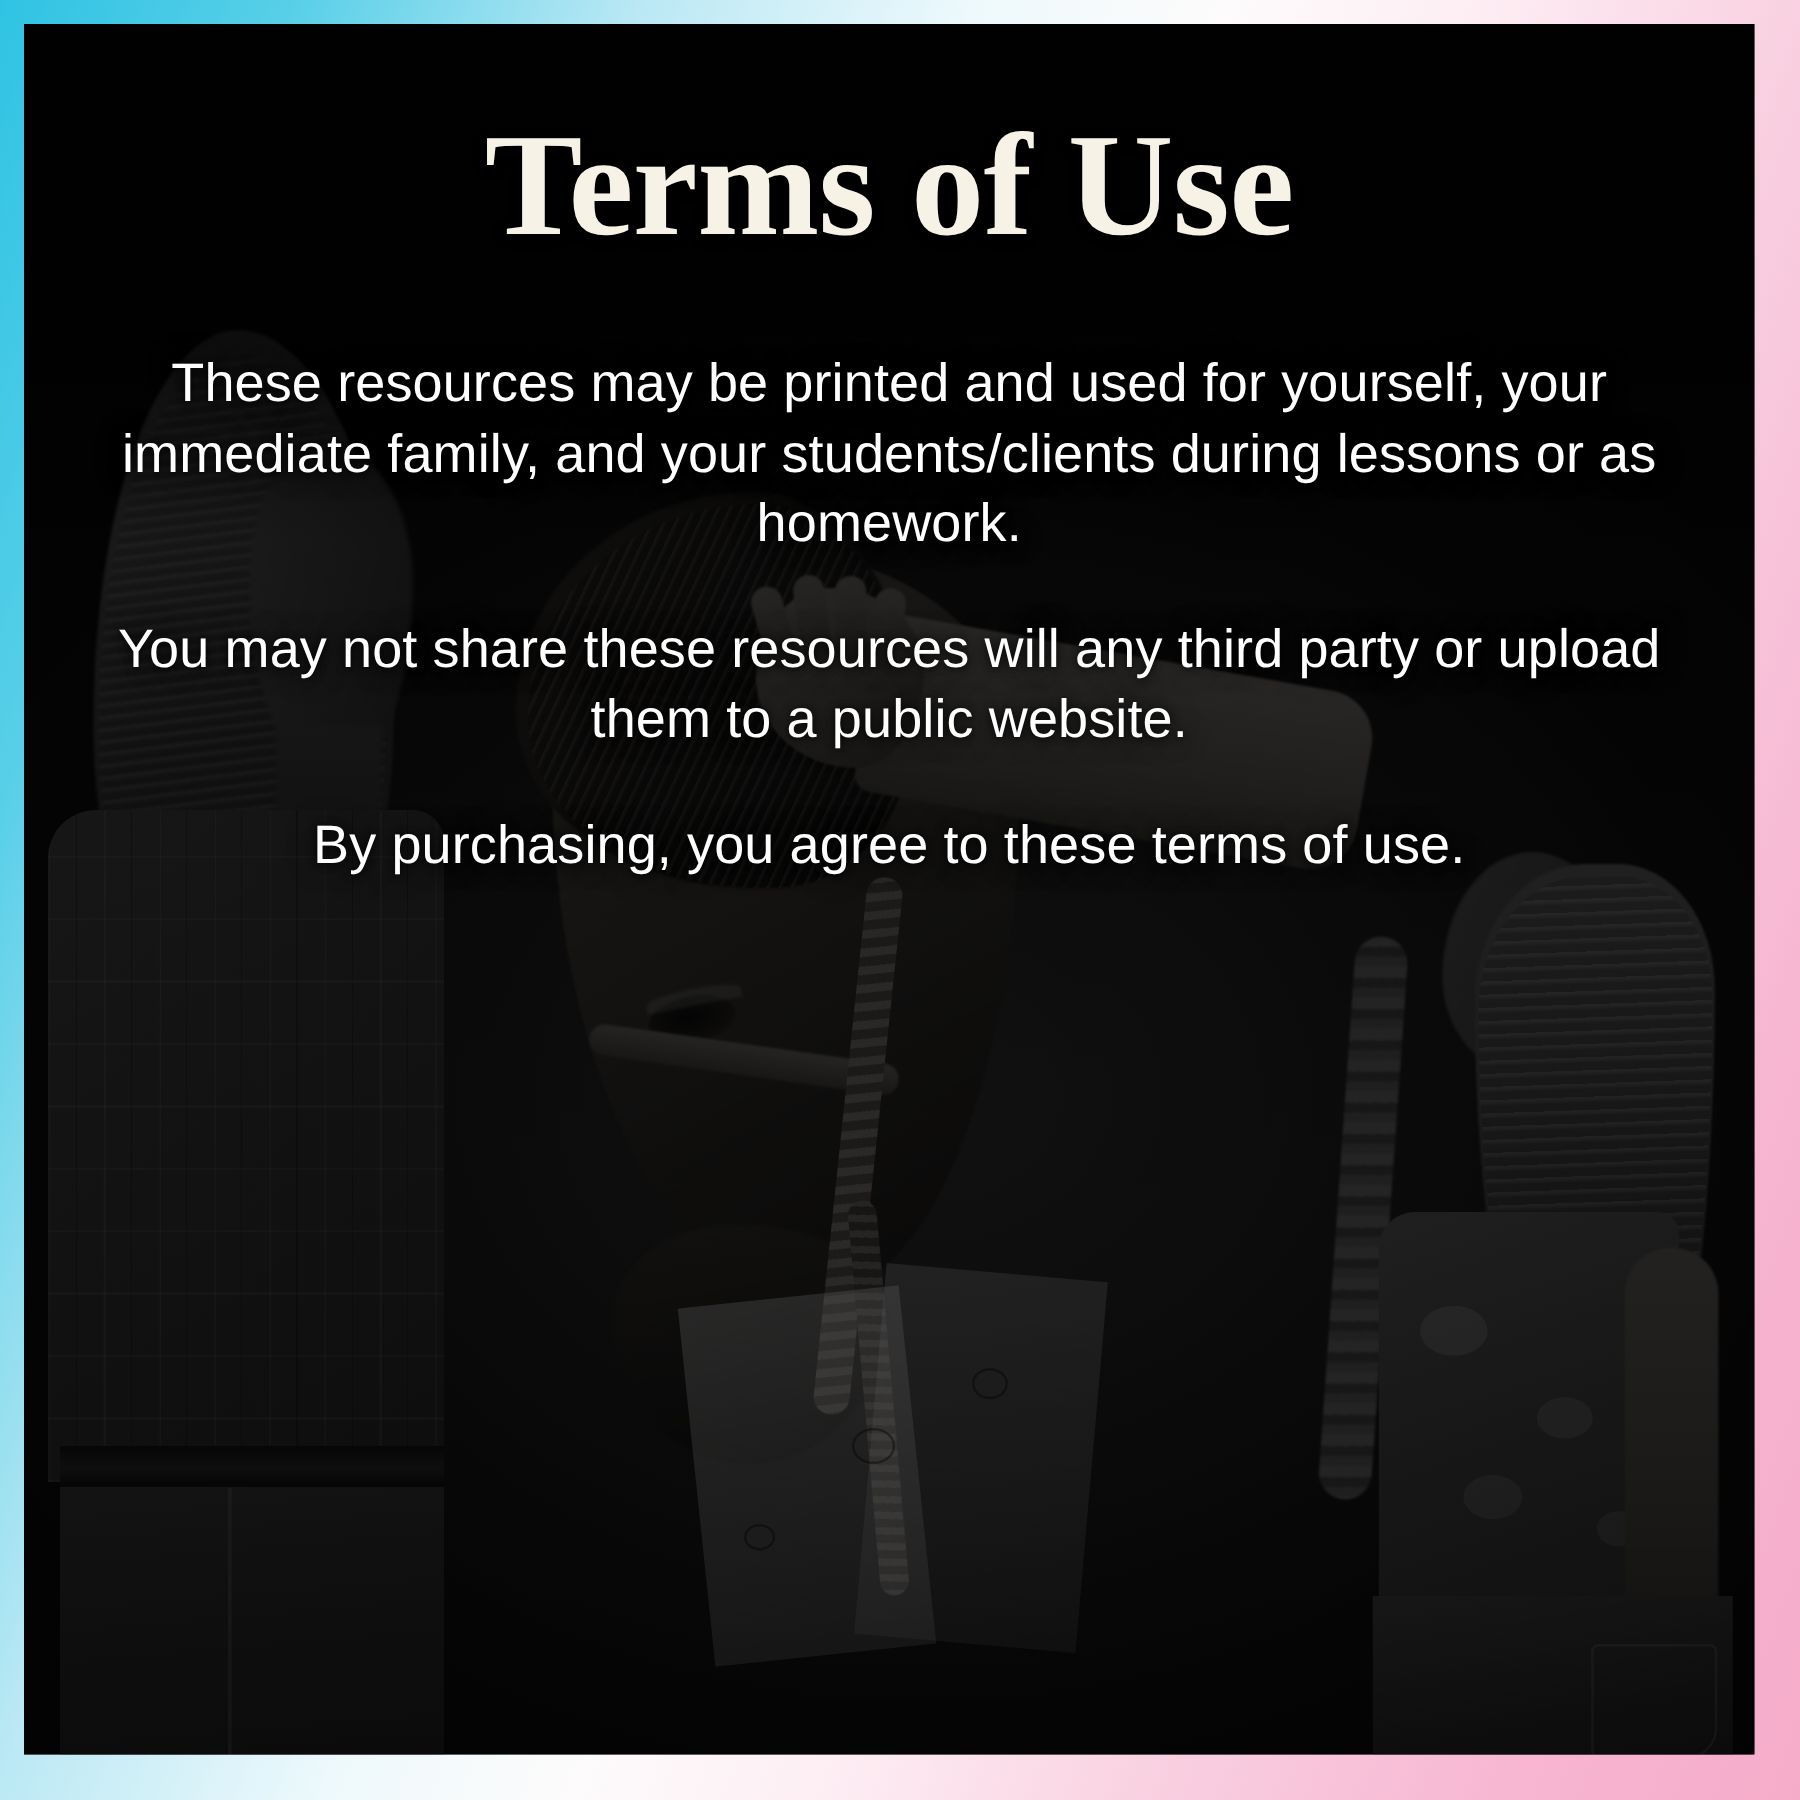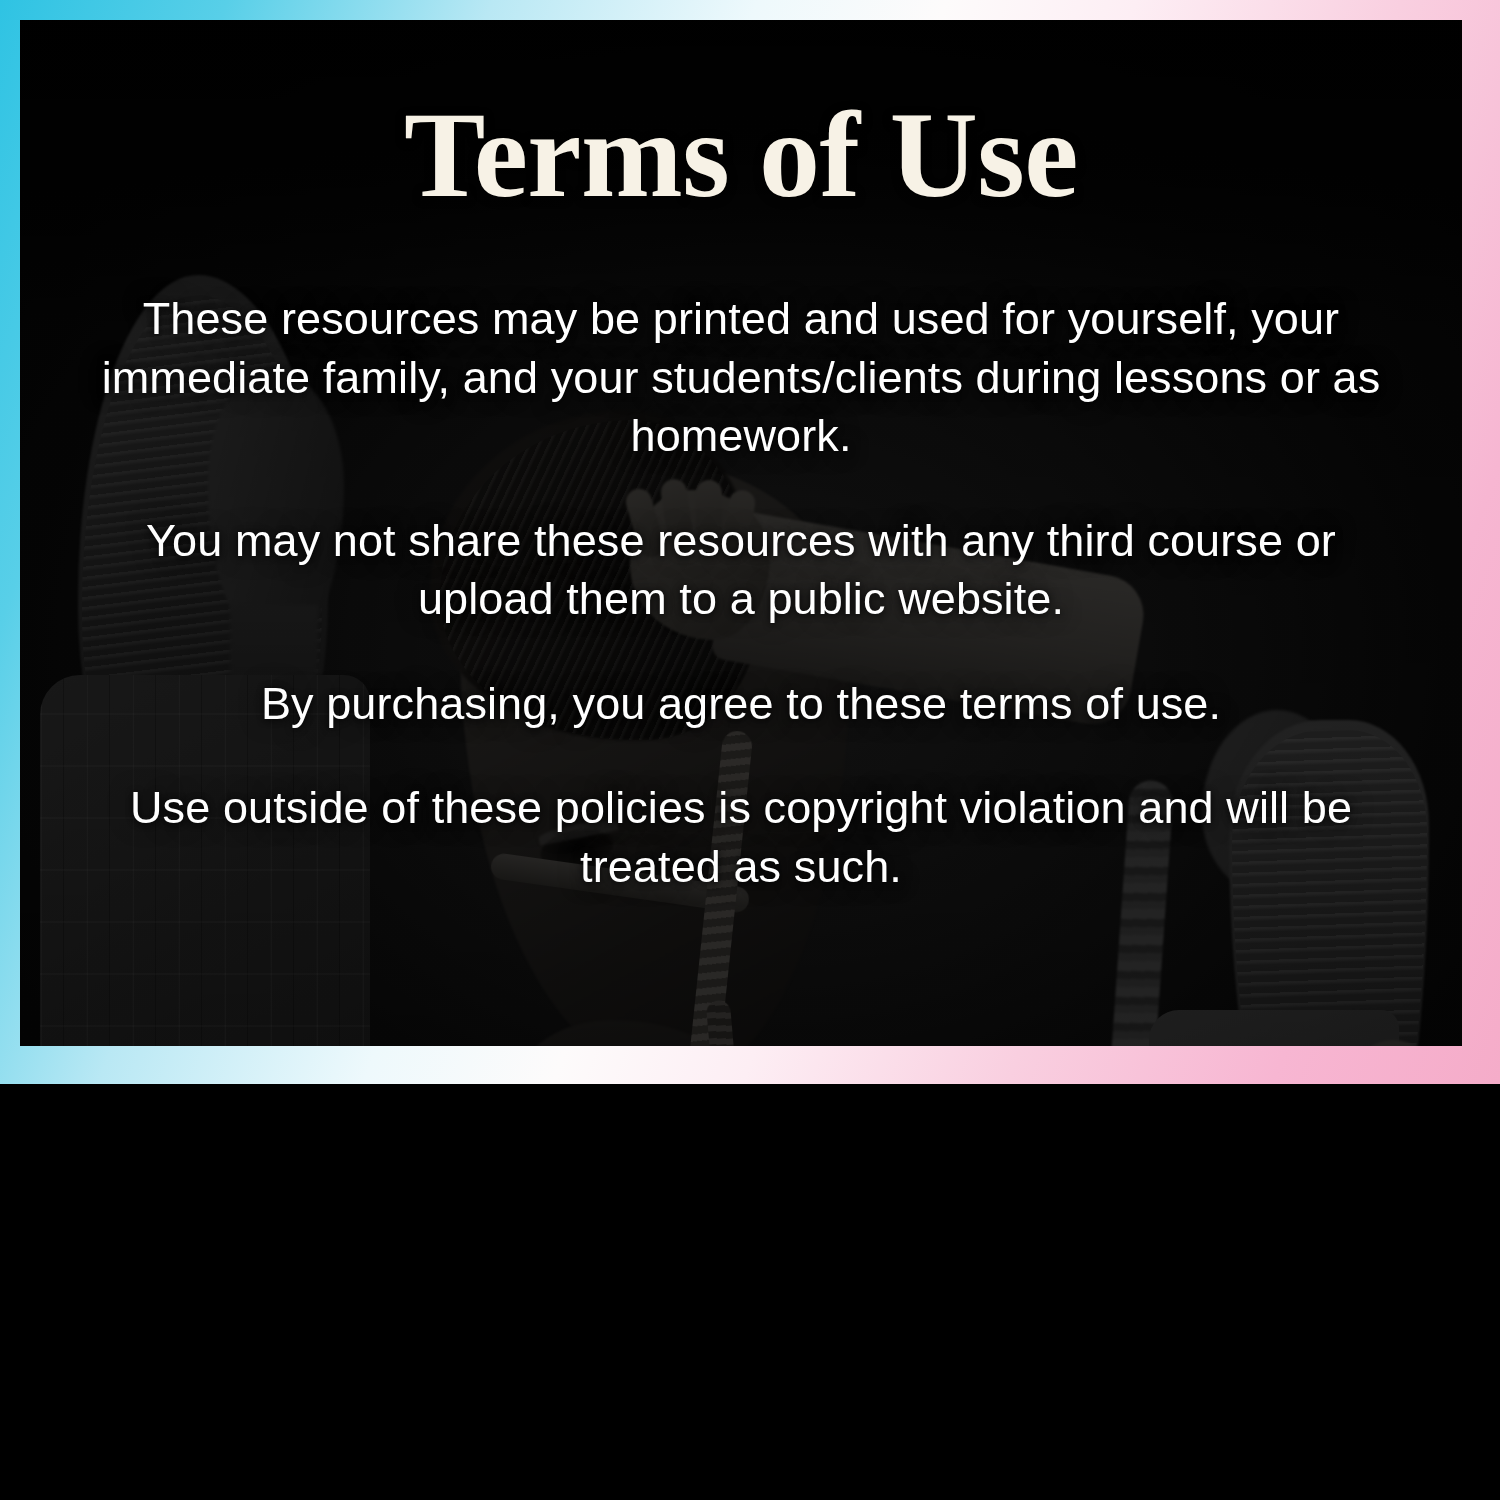--- a/index.html
+++ b/index.html
@@ -8,21 +8,21 @@
     width: 1500px;
     height: 1500px;
     overflow: hidden;
     background: #000;
   }
 
   
   #terms-card {
     position: relative;
     width: 1500px;
-    height: 1084px;
+    height: 1500px;
     
     background: linear-gradient(110deg,
         #2fc3e3 0%,
         #58cfe8 12%,
         #b9e8f4 26%,
         #eef9fc 40%,
         #fdfbfb 50%,
         #fdeef4 60%,
         #f9cfe0 74%,
         #f7b6d2 88%,
@@ -466,20 +466,19 @@
       <div class="paper-mark pm3"></div>
 
       <div class="scrim"></div>
     </div>
 
     <div class="content">
       <h1 id="page-title">Terms of Use</h1>
 
       <div class="terms-list">
         <p class="term-paragraph">These resources may be printed and used for yourself, your immediate family, and your students/clients during lessons or as homework.</p>
-        <p class="term-paragraph">You may not share these resources with any third course or upload them to a public website.</p>
+        <p class="term-paragraph">You may not share these resources will any third party or upload them to a public website.</p>
         <p class="term-paragraph">By purchasing, you agree to these terms of use.</p>
-        <p class="term-paragraph">Use outside of these policies is copyright violation and will be treated as such.</p>
       </div>
     </div>
 
   </div>
 </div>
 
 </body></html>

